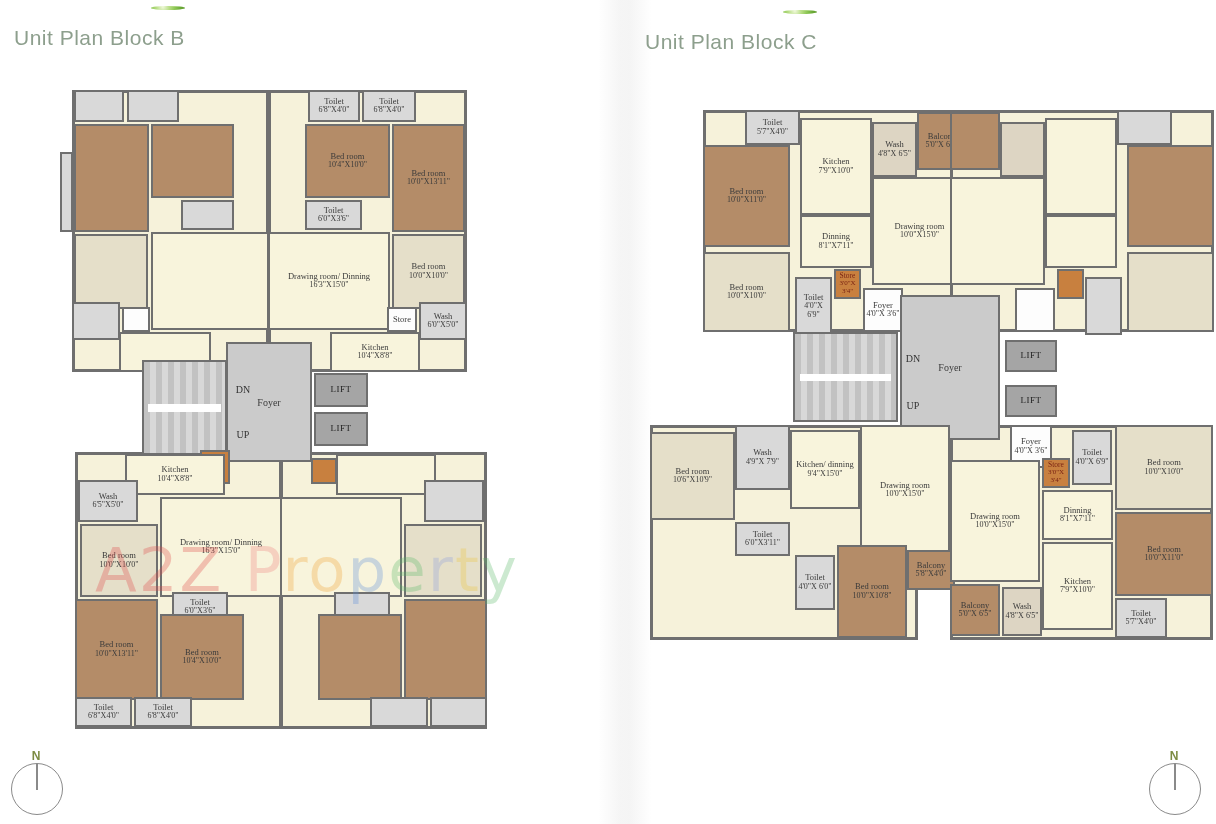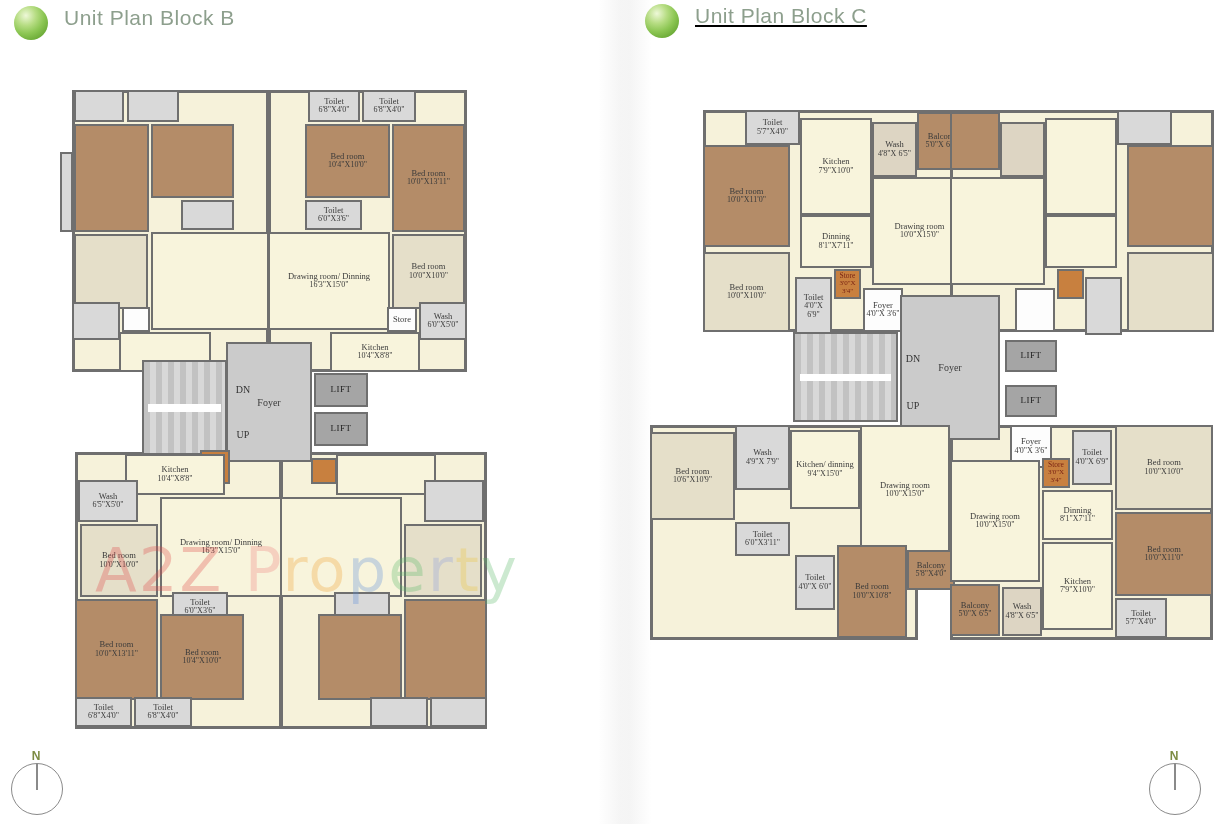--- a/index.html
+++ b/index.html
@@ -1,23 +1,23 @@
 <!DOCTYPE html>
 <html><head>
 <meta charset="utf-8">
 <style>
   html,body{margin:0;padding:0;background:#ffffff;}
   body{width:1216px;height:824px;position:relative;overflow:hidden;
        font-family:"Liberation Sans", sans-serif;}
   .canvas{position:absolute;inset:0;background:#ffffff;}
 
   
-  .header{position:absolute;height:44px;display:flex;align-items:flex-start;gap:16px;}
+  .header{position:absolute;height:44px;display:flex;align-items:flex-end;gap:16px;flex-direction:column;}
   .header-b{left:14px;top:6px;}
-  .header-c{left:645px;top:4px;text-decoration:underline;}
+  .header-c{left:645px;top:10px;}
   .sphere{width:34px;height:34px;border-radius:50%;display:inline-block;
     background:radial-gradient(circle at 35% 28%, #eef8d8 0%, #b7dd84 30%, #8cc653 55%, #6aa936 80%, #5d9a2d 100%);}
   .title{font-size:21px;color:#8d9f8d;letter-spacing:.5px;}
 
   
   .plan{position:absolute;z-index:1;font-family:Liberation Serif, serif;}
   .plan-b{left:60px;top:85px;width:470px;height:660px;}
   .plan-c{left:645px;top:100px;width:571px;height:555px;}
 
   

